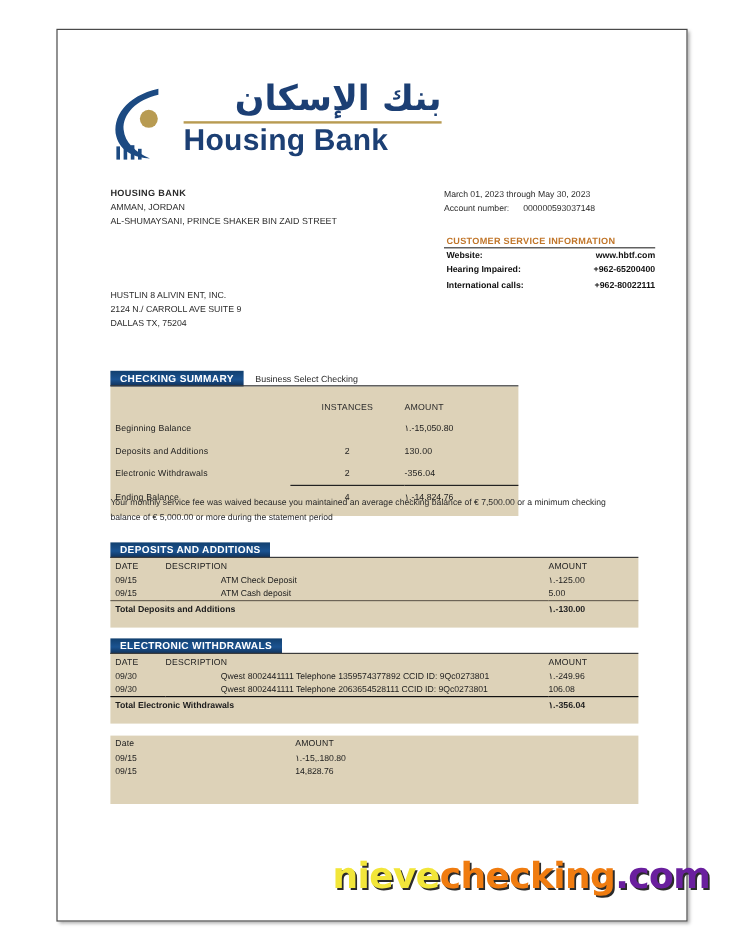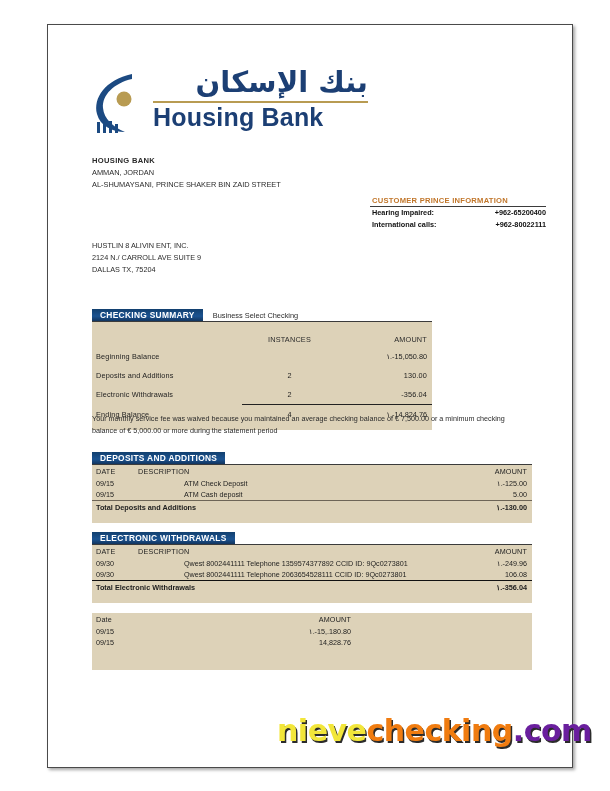--- a/index.html
+++ b/index.html
@@ -65,21 +65,21 @@
     position:absolute;left:0;right:0;bottom:0;height:1px;background:#3b3b3b;
   }
   .sec-head .sub{
     display:inline-block;font-size:7.4px;color:#2b2b2b;
     padding-left:10px;line-height:13px;vertical-align:top;
   }
   
   .tan{background:#ddd2b8;}
   table.t{border-collapse:collapse;width:100%;font-size:7.3px;color:#1d1d1d;}
   table.t td{padding:0;vertical-align:middle;}
-  .col-r{text-align:right;}
+  .col-r{text-align:left;}
   .col-c{text-align:center;}
   
   .summary{width:330px;}
   .summary .hdr td{font-size:7.3px;color:#2b2b2b;height:22px;vertical-align:bottom;padding-bottom:3px;letter-spacing:.2px;}
   .summary .row td{height:19px;letter-spacing:.15px;}
   .summary .pad{height:6px;}
   .summary .rule-top td{border-top:1.1px solid #222;}
   
   .st .hdr td{font-size:7.2px;color:#222;height:13px;letter-spacing:.2px;}
   .st .row td{height:11px;font-size:7.2px;}
@@ -127,23 +127,33 @@
       <div class="logo-en">Housing Bank</div>
     </div>
   </div>
 
   <div class="bank-addr">
     <div class="nm">HOUSING  BANK</div>
     <div>AMMAN, JORDAN</div>
     <div>AL-SHUMAYSANI, PRINCE SHAKER BIN ZAID STREET</div>
   </div>
 
+  <div class="stmt-meta">
+    <div>March 01, 2023 through May 30, 2023</div>
+    <div class="acct">
+      <span class="acct-lbl">Account number:</span><span>000000593037148</span>
+    </div>
+  </div>
 
   <div class="csi">
-    <div class="csi-title">CUSTOMER PRINCE INFORMATION</div>
+    <div class="csi-title">CUSTOMER SERVICE INFORMATION</div>
+    <div class="csi-row">
+      <span>Website:</span>
+      <span class="v">www.hbtf.com</span>
+    </div>
     <div class="csi-row">
       <span>Hearing Impaired:</span>
       <span class="v">+962-65200400</span>
     </div>
     <div class="csi-row">
       <span>International calls:</span>
       <span class="v">+962-80022111</span>
     </div>
   </div>
 

